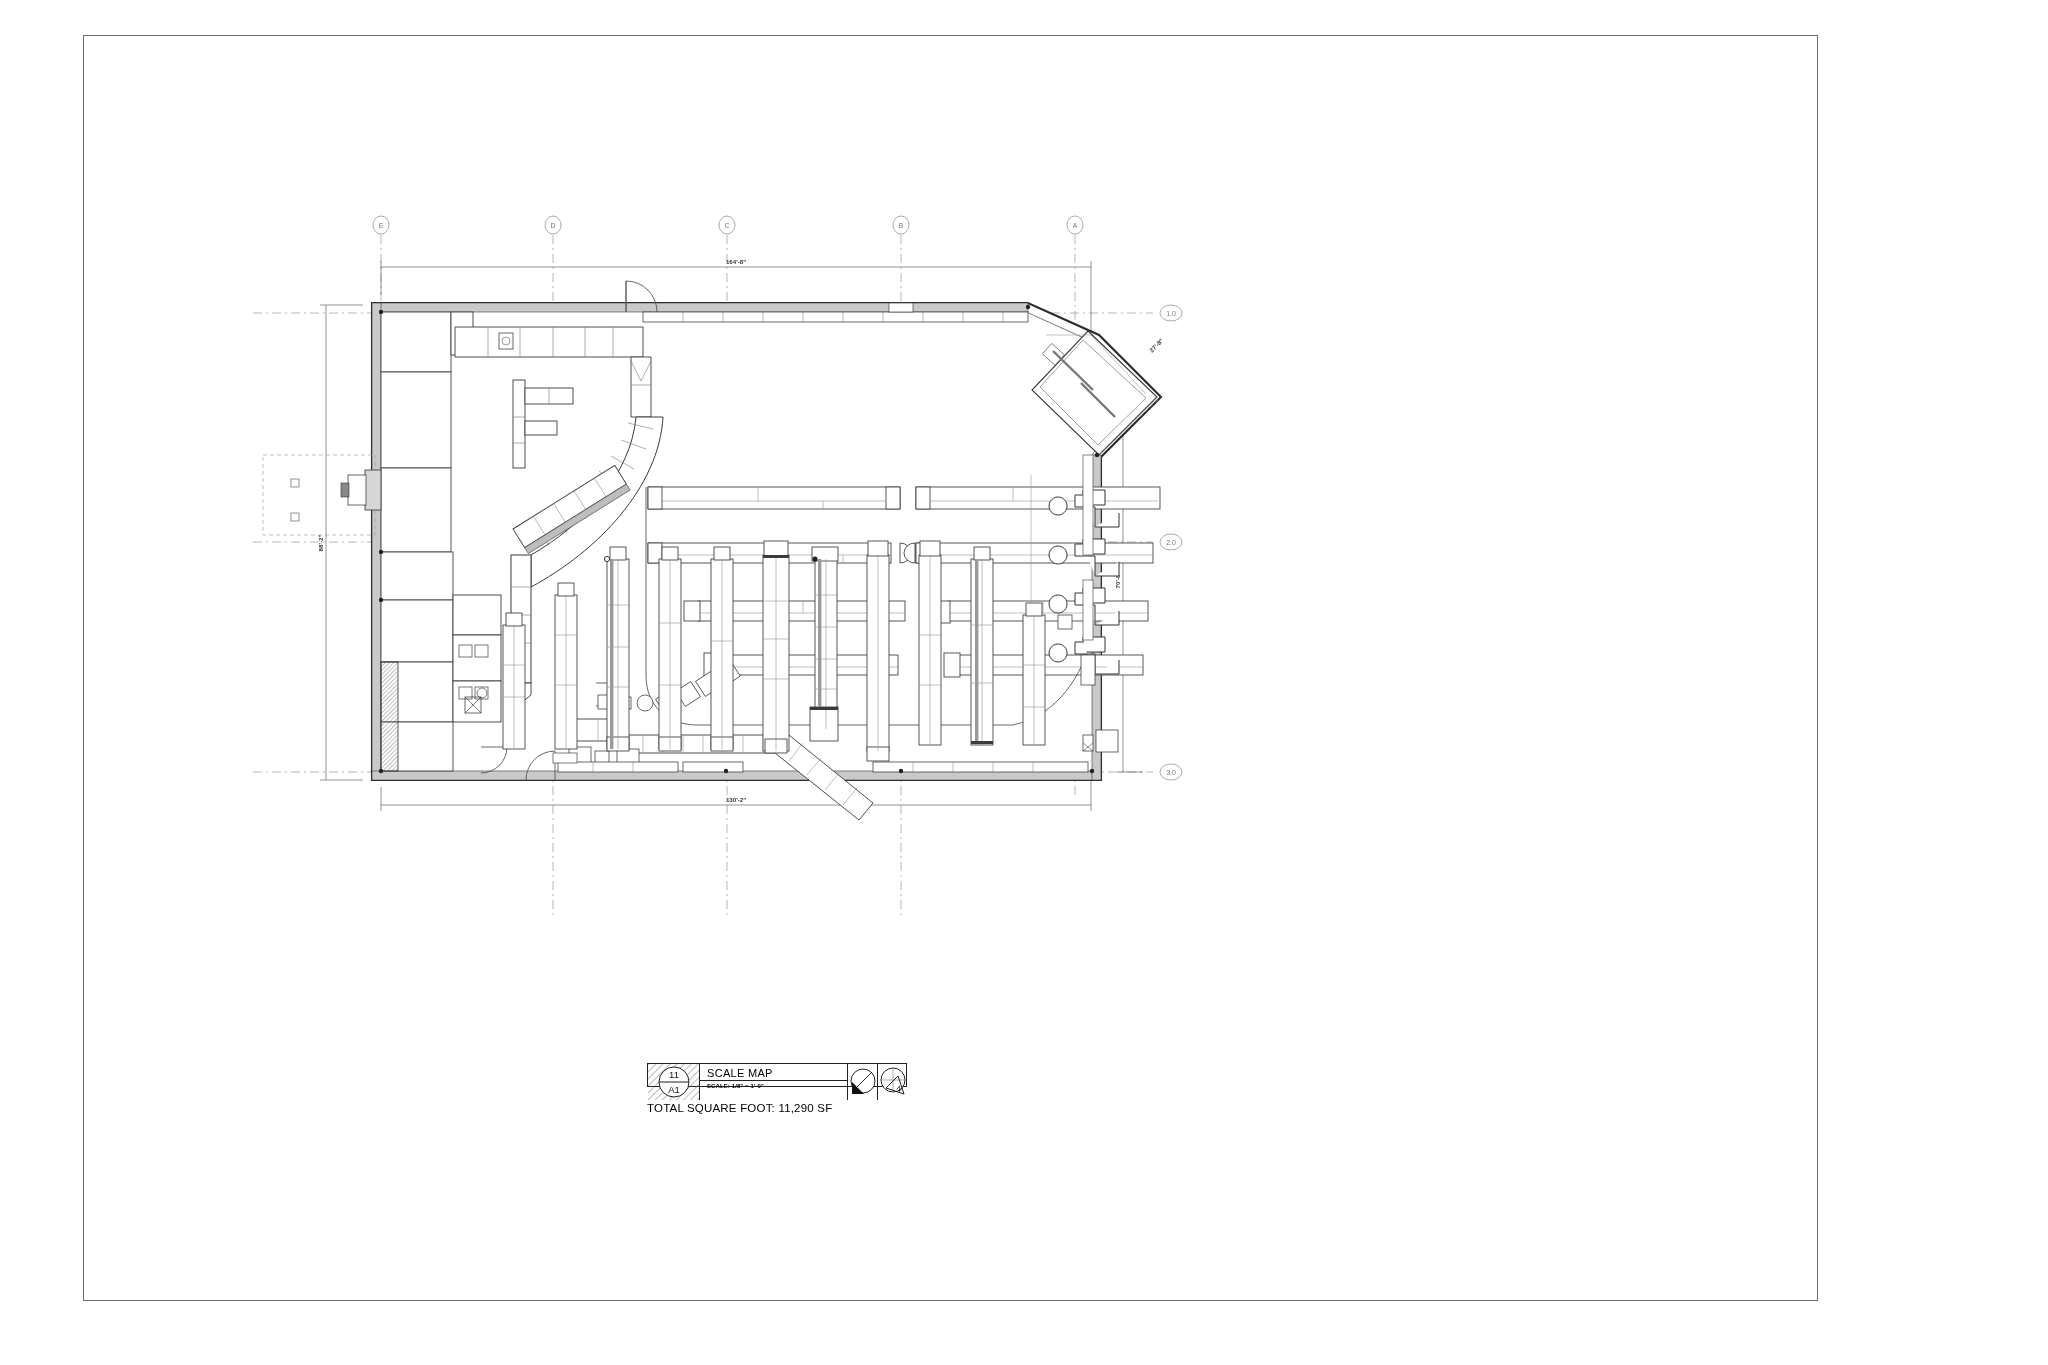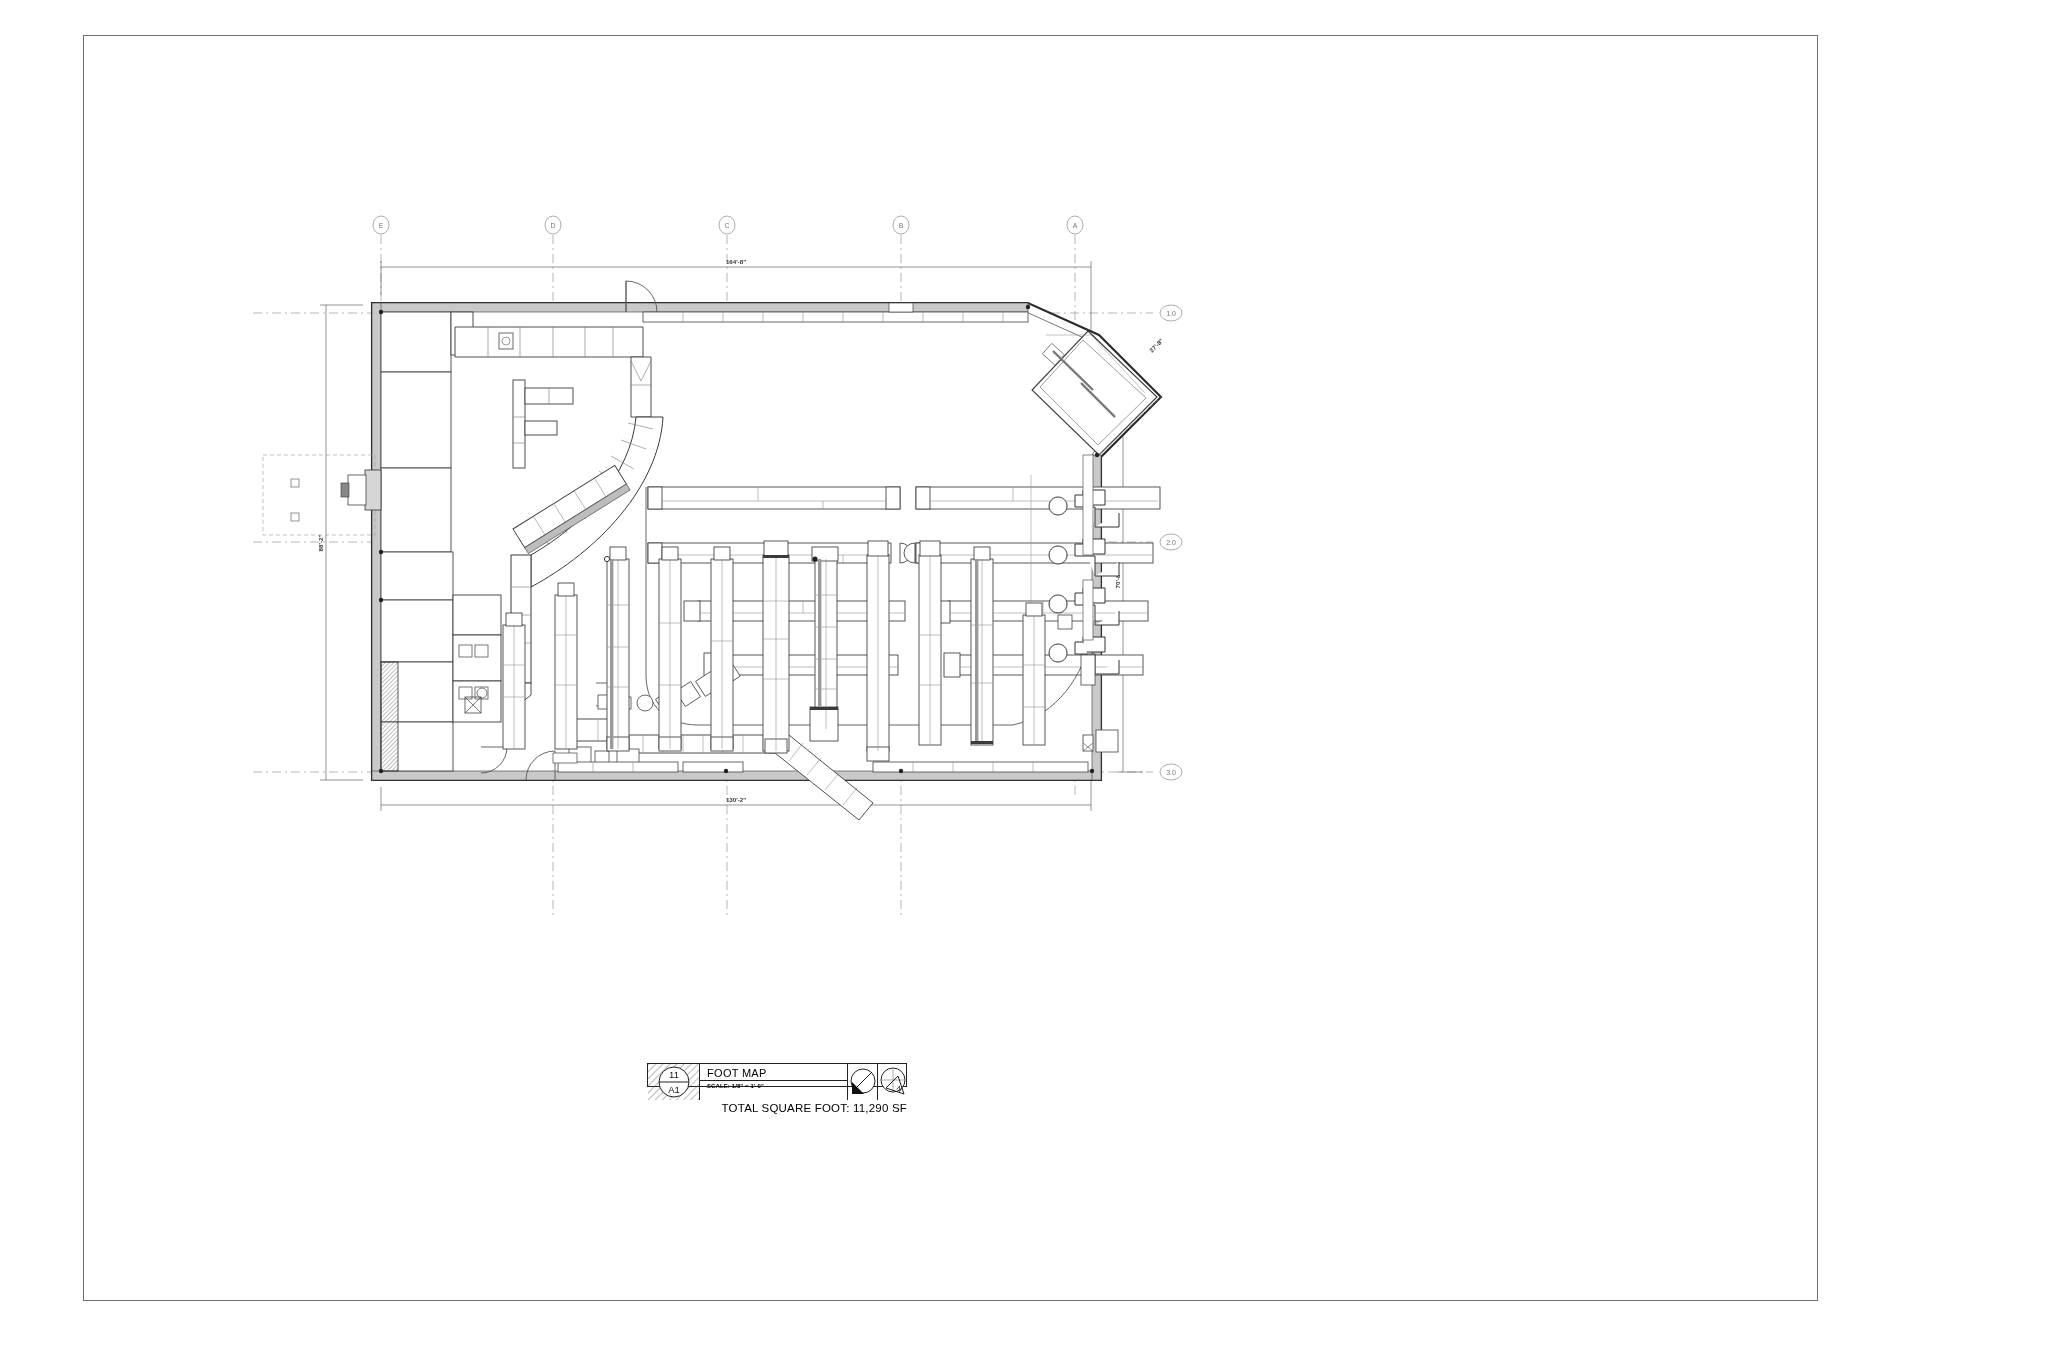--- a/index.html
+++ b/index.html
@@ -24,21 +24,21 @@
   
   #plantitle{position:absolute;left:647px;top:1063px;width:260px;height:62px;}
   #pt-box{position:absolute;left:0;top:0;width:260px;height:24px;border:1px solid #222;box-sizing:border-box;}
   #pt-bub{position:absolute;left:0;top:0;width:52px;height:36px;border-right:1px solid #222;box-sizing:border-box;overflow:hidden;}
   #pt-mid{position:absolute;left:52px;top:0;width:148px;height:36px;border-right:1px solid #222;box-sizing:border-box;}
   #pt-mid .t1{font-size:11px;margin:3px 0 0 7px;letter-spacing:.3px;}
   #pt-mid .hr{height:1px;background:#222;margin:1px 0 0 0;}
   #pt-mid .t2{font-size:6px;margin:2px 0 0 7px;font-weight:700;letter-spacing:.1px;}
   #pt-i1{position:absolute;left:200px;top:0;width:30px;height:36px;border-right:1px solid #222;box-sizing:border-box;}
   #pt-i2{position:absolute;left:230px;top:0;width:30px;height:36px;box-sizing:border-box;}
-  #pt-total{position:absolute;left:0px;top:39px;width:260px;text-align:right;
+  #pt-total{position:absolute;left:0px;top:39px;width:260px;text-align:left;
             font-size:11.5px;letter-spacing:.2px;}
 </style>
 </head>
 <body>
 
 <div id="sheet">
 
   <div id="sheet-border"></div>
 
   <div id="plan">
@@ -492,21 +492,21 @@
               <line x1="0" y1="0" x2="0" y2="5" stroke="#555" stroke-width=".8"></line>
             </pattern>
           </defs>
           <circle cx="26" cy="18" r="15" fill="#fff" stroke="#222" stroke-width="1"></circle>
           <line x1="11" y1="18" x2="41" y2="18" stroke="#222" stroke-width="1"></line>
           <text x="26" y="14" text-anchor="middle" font-size="9.5" font-family="Liberation Sans, sans-serif" fill="#111">11</text>
           <text x="26" y="29" text-anchor="middle" font-size="9.5" font-family="Liberation Sans, sans-serif" fill="#111">A1</text>
         </svg>
       </div>
       <div id="pt-mid">
-        <div class="t1">FOOT MAP</div>
+        <div class="t1">SCALE MAP</div>
         <div class="hr"></div>
         <div class="t2">SCALE: 1/8" = 1'-0"</div>
       </div>
       <div id="pt-i1">
         <svg width="30" height="36" viewBox="0 0 30 36">
           <circle cx="15" cy="17" r="12" fill="#fff" stroke="#222" stroke-width="1"></circle>
           <line x1="6" y1="26" x2="24" y2="8" stroke="#222" stroke-width="1"></line>
           <path d="M4,30 L16,30 L4,18 Z" fill="#111"></path>
         </svg>
       </div>

